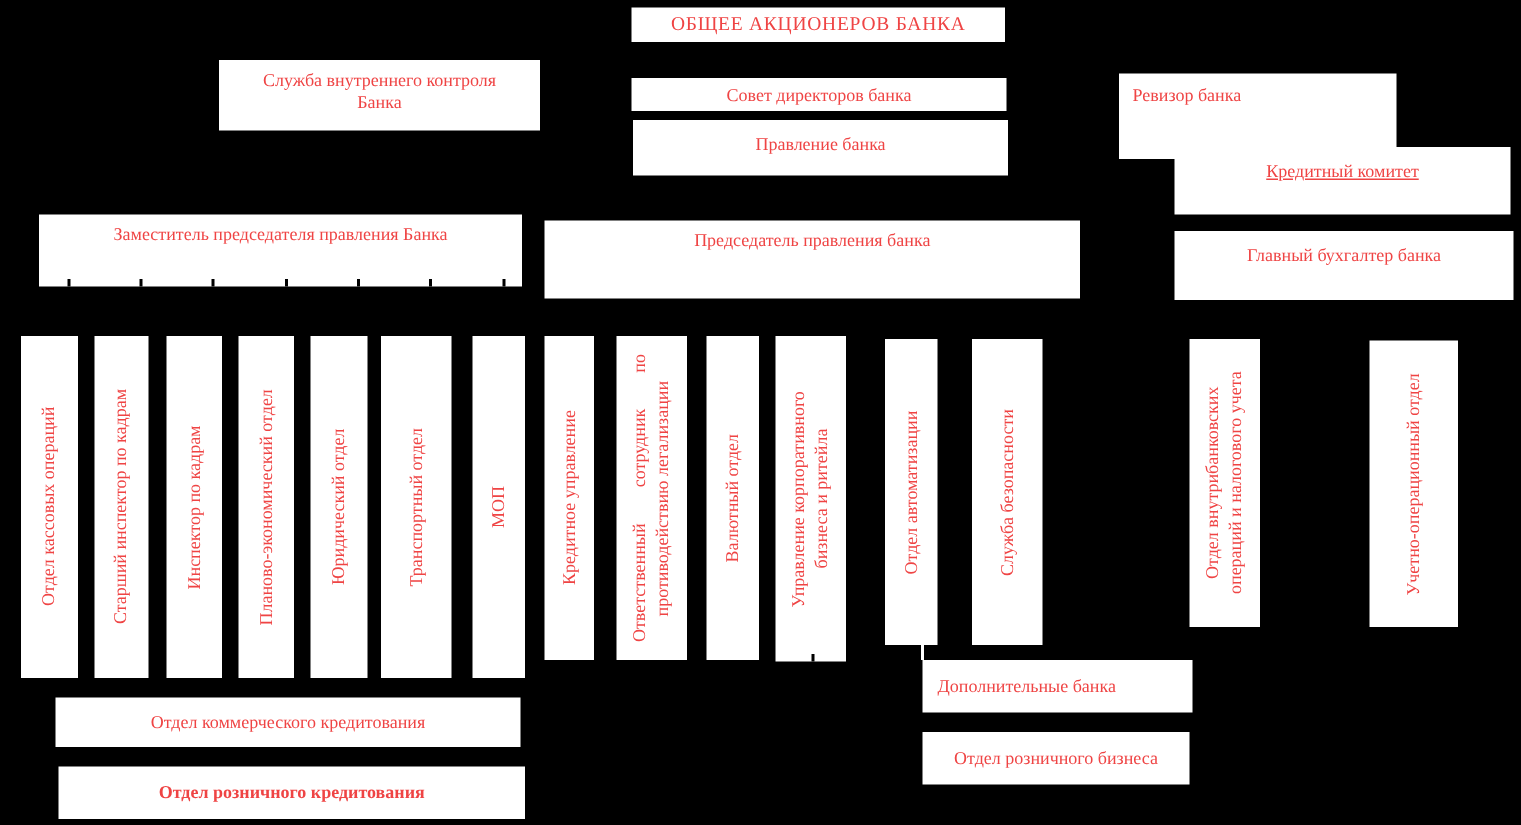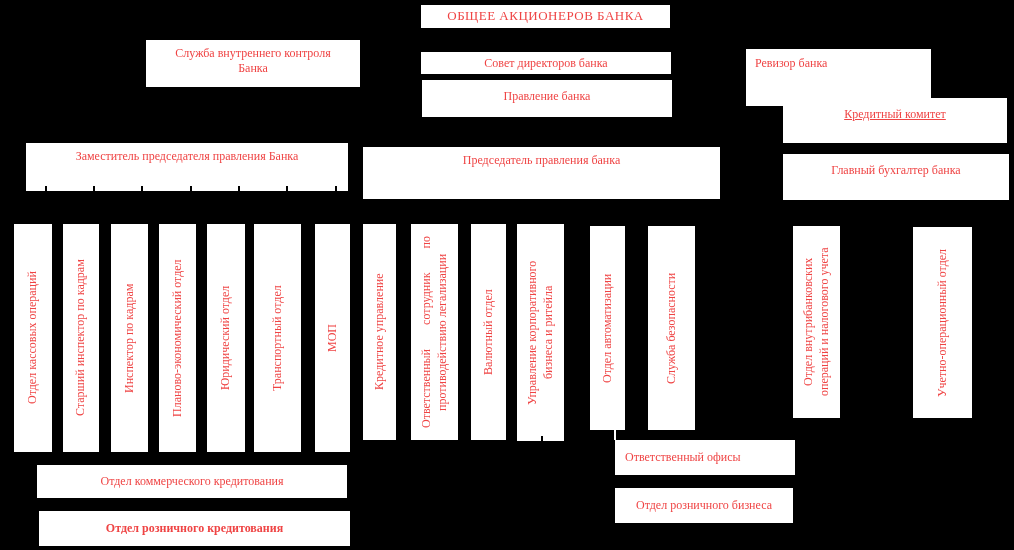--- a/index.html
+++ b/index.html
@@ -144,20 +144,20 @@
 
   <div class="box c" style="left:37px;top:465px;width:310px;height:33px;">
     <span>Отдел коммерческого кредитования</span>
   </div>
 
   <div class="box c" style="left:39px;top:511px;width:311px;height:35px;font-weight:bold;">
     <span>Отдел розничного кредитования</span>
   </div>
 
   <div class="box" style="left:615px;top:440px;width:180px;height:35px;display:flex;align-items:center;padding-left:10px;">
-    <span>Ответственный офисы</span>
+    <span>Дополнительные банка</span>
   </div>
 
   <div class="box c" style="left:615px;top:488px;width:178px;height:35px;">
     <span>Отдел розничного бизнеса</span>
   </div>
 
 </div>
 
 </body></html>

